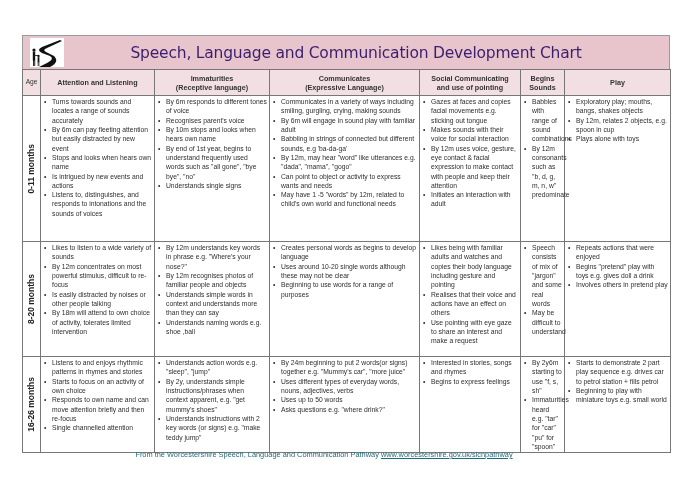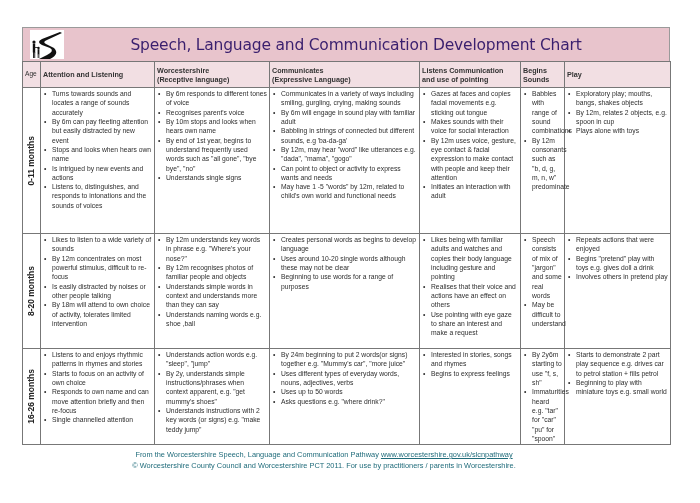--- a/index.html
+++ b/index.html
@@ -1,27 +1,27 @@
 <!DOCTYPE html>
 <html><head>
 <meta charset="utf-8">
 <style>
   html, body { margin:0; padding:0; background:#ffffff; }
   body { width:700px; height:503px; position:relative; overflow:hidden;
          font-family:"Liberation Sans", sans-serif; color:#333; }
-  .sheet { position:absolute; left:22px; top:27px; width:648px; }
+  .sheet { position:absolute; left:22px; top:35px; width:648px; }
   .title-bar { height:33px; background:#e8c4cc; border:1px solid #9a9a9a; border-bottom:none;
                position:relative; display:flex; align-items:center; }
   .logo { position:absolute; left:7px; top:2px; width:34px; height:29px; background:#fff; }
   .title { width:100%; text-align:center; font-size:15.5px; color:#3a1f6e; padding-left:20px;
            font-family:"DejaVu Sans", sans-serif; letter-spacing:-0.2px; }
   table { border-collapse:collapse; width:648px; table-layout:fixed; }
   th, td { border:1px solid #777; vertical-align:top; }
   th { background:#f2dfe3; font-size:7.2px; font-weight:bold; color:#333; height:25px;
-       vertical-align:middle; text-align:left; line-height:1.25; padding:0 2px; }
+       vertical-align:middle; text-align:center; line-height:1.25; padding:0 2px; }
   th.age-h { font-weight:normal; font-size:6.6px; }
   td { font-size:6.75px; line-height:1.38; color:#2e2e2e; padding:1px 2px 1px 1px; }
   td.age { width:18px; padding:0; position:relative; vertical-align:middle; }
   .age-label { writing-mode:vertical-rl; transform:rotate(180deg); font-size:8.5px; font-weight:bold;
                margin:0 auto; white-space:nowrap; color:#222; }
   ul { list-style:none; margin:0; padding:0; }
   li { position:relative; padding-left:10px; }
   li::before { content:"•"; position:absolute; left:2px; top:0; }
   .row1 td { height:143px; }
   .row2 td { height:112px; }
@@ -60,29 +60,29 @@
       <col style="width:150px">
       <col style="width:101px">
       <col style="width:44px">
       <col style="width:106px">
     </colgroup>
     <thead>
       <tr>
         <th class="age-h">Age</th>
         <th>Attention and Listening</th>
         <th>
-          <span>Worcestershire</span><br>
+          <span>Immaturities</span><br>
           <span>(Receptive language)</span>
         </th>
         <th>
           <span>Communicates</span><br>
           <span>(Expressive Language)</span>
         </th>
         <th>
-          <span>Listens Communication</span><br>
+          <span>Social Communicating</span><br>
           <span>and use of pointing</span>
         </th>
         <th>
           <span>Begins</span><br>
           <span>Sounds</span>
         </th>
         <th>Play</th>
       </tr>
     </thead>
     <tbody id="tbody">
@@ -235,14 +235,13 @@
           </td>
         </tr>
       </tbody>
   </table>
 </div>
 
 <div class="footer">
   <div>
     <span>From the Worcestershire Speech, Language and Communication Pathway </span><a>www.worcestershire.gov.uk/slcnpathway</a>
   </div>
-  <div>© Worcestershire County Council and Worcestershire PCT 2011.  For use by practitioners / parents in Worcestershire.</div>
 </div>
 
 </body></html>

